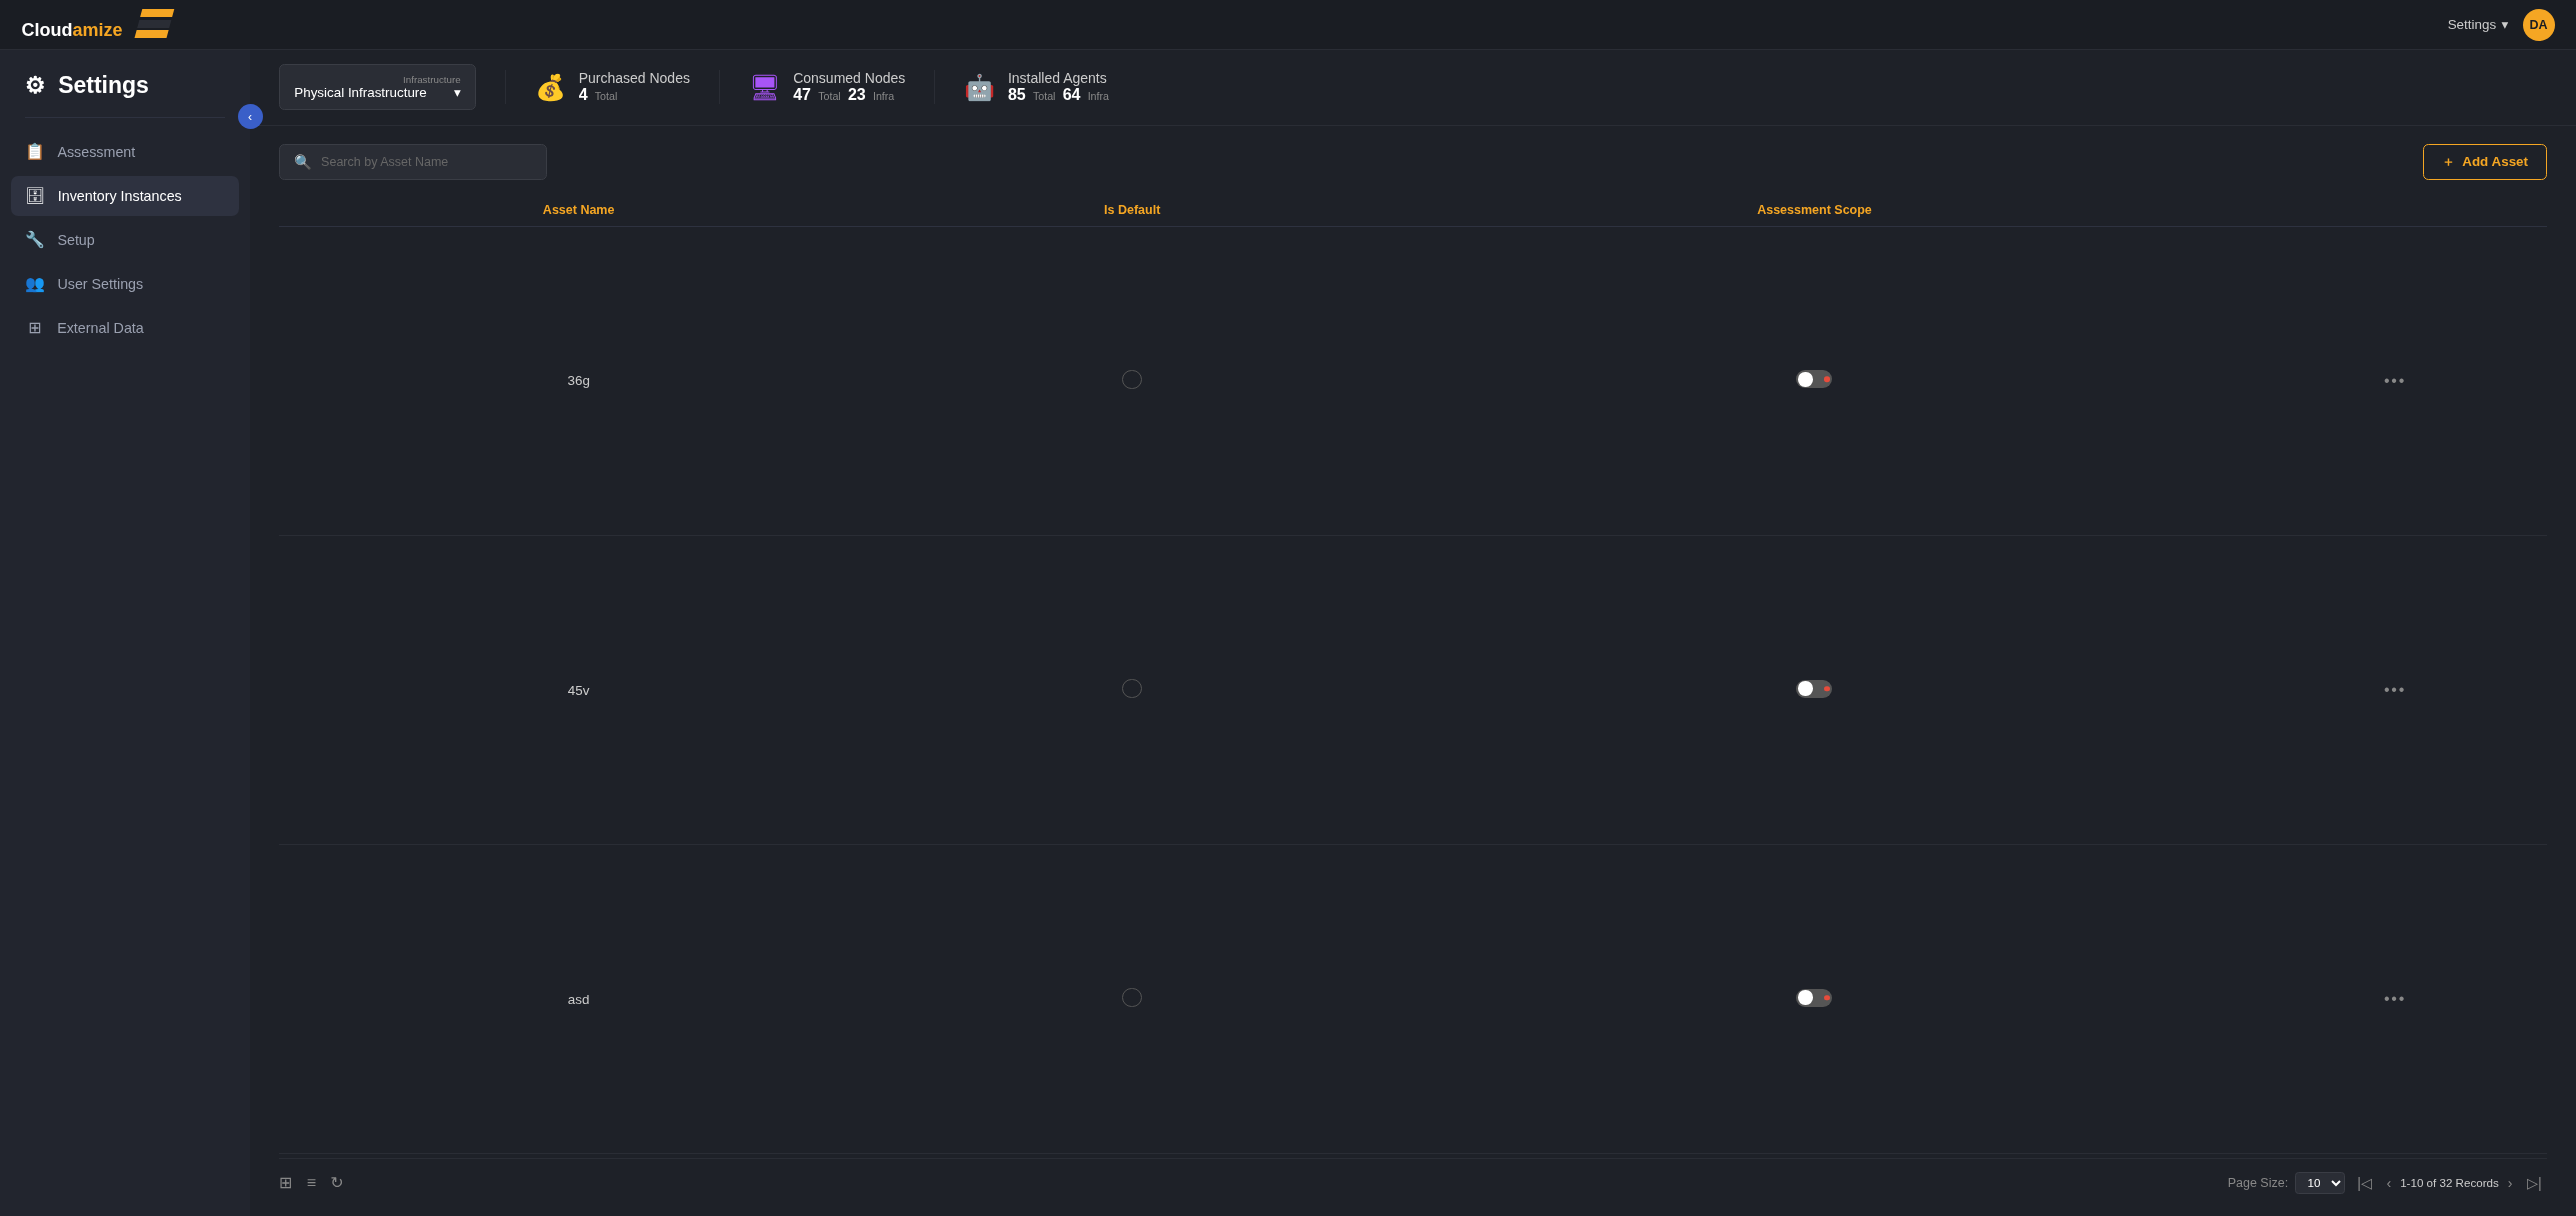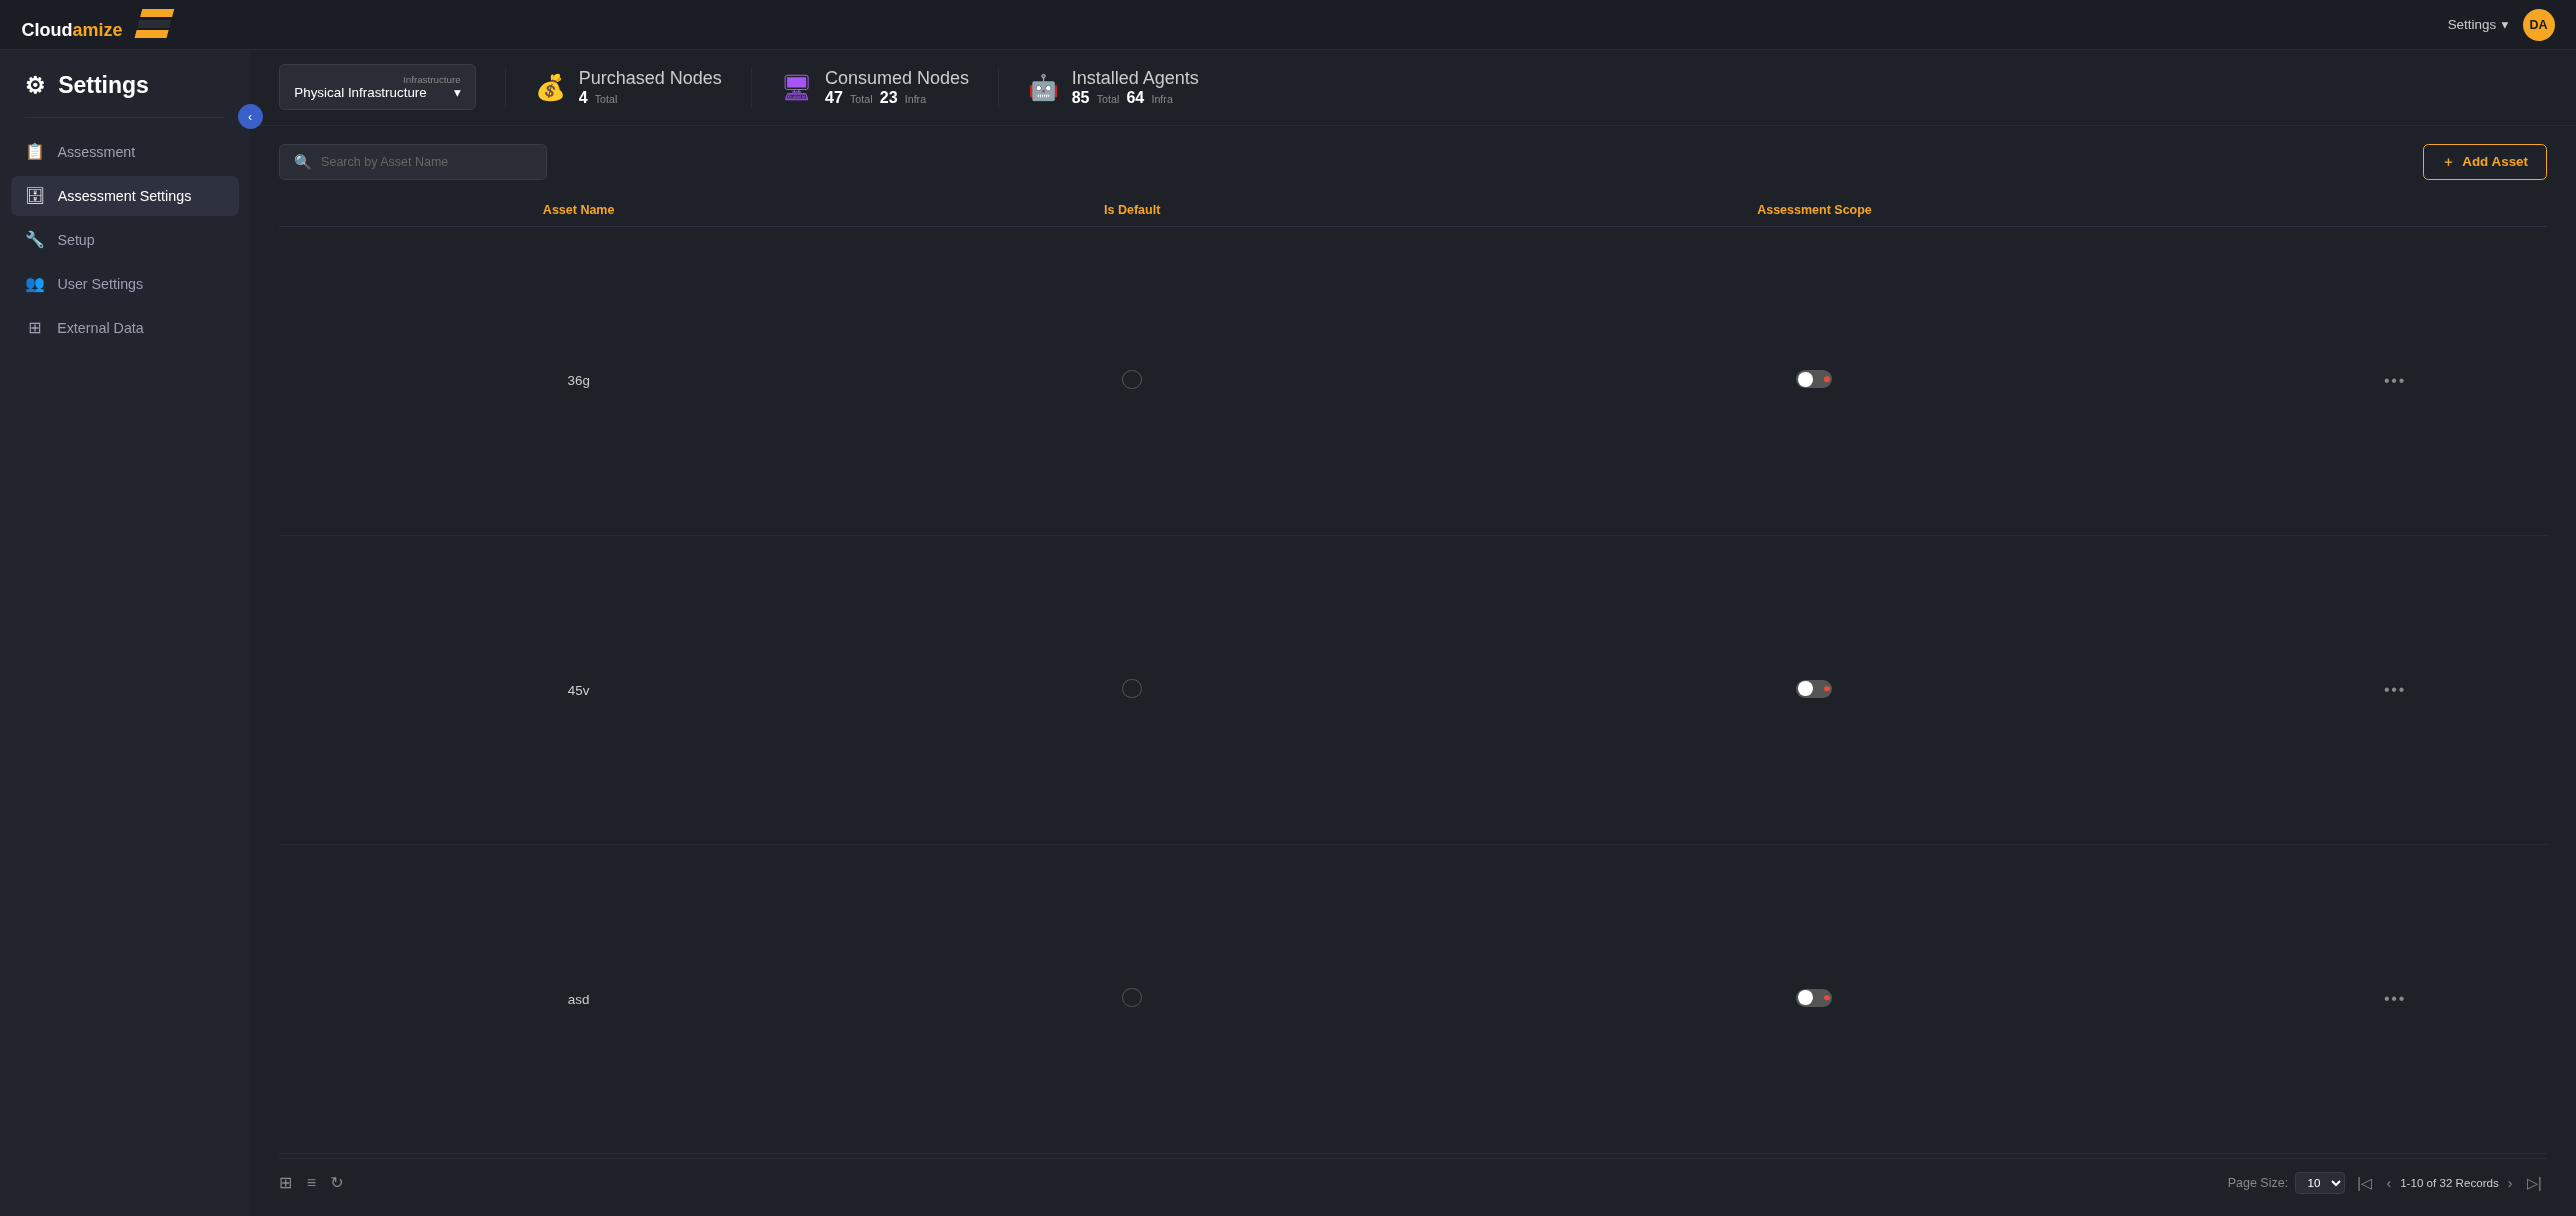--- a/index.html
+++ b/index.html
@@ -182,21 +182,21 @@
     .infra-select .value { font-size: 13.4px; color: #fff; display: flex; justify-content: space-between; align-items: center; }
     .stat-card {
       display: flex;
       align-items: center;
       gap: 12.5px;
       padding: 0 29px;
       border-left: 0.9px solid #2a2d35;
     }
     .stat-icon { font-size: 25px; }
     .stat-info { display: flex; flex-direction: column; }
-    .stat-title { color: #ccc; font-size: 18px; }
+    .stat-title { color: #ccc; font-size: 14px; }
     .stat-values { display: flex; gap: 7.2px; align-items: baseline; font-size: 13.4px; }
     .stat-num { font-size: 16px; font-weight: 700; color: #fff; }
     .stat-label { color: #888; font-size: 10.7px; }
 
     
     .table-area {
       flex: 1;
       padding: 18px 29px;
       display: flex;
       flex-direction: column;
@@ -382,21 +382,21 @@
     <div class="sidebar-collapse-btn">
       <span style="color:#fff;font-size:12.5px;">‹</span>
     </div>
     <nav class="sidebar-nav">
       <div class="nav-item">
         <span class="nav-icon">📋</span>
         <span>Assessment</span>
       </div>
       <div class="nav-item active">
         <span class="nav-icon">🗄</span>
-        <span>Assessment Settings</span>
+        <span>Inventory Instances</span>
       </div>
       <div class="nav-item">
         <span class="nav-icon">🔧</span>
         <span>Setup</span>
       </div>
       <div class="nav-item">
         <span class="nav-icon">👥</span>
         <span>User Settings</span>
       </div>
       <div class="nav-item">

